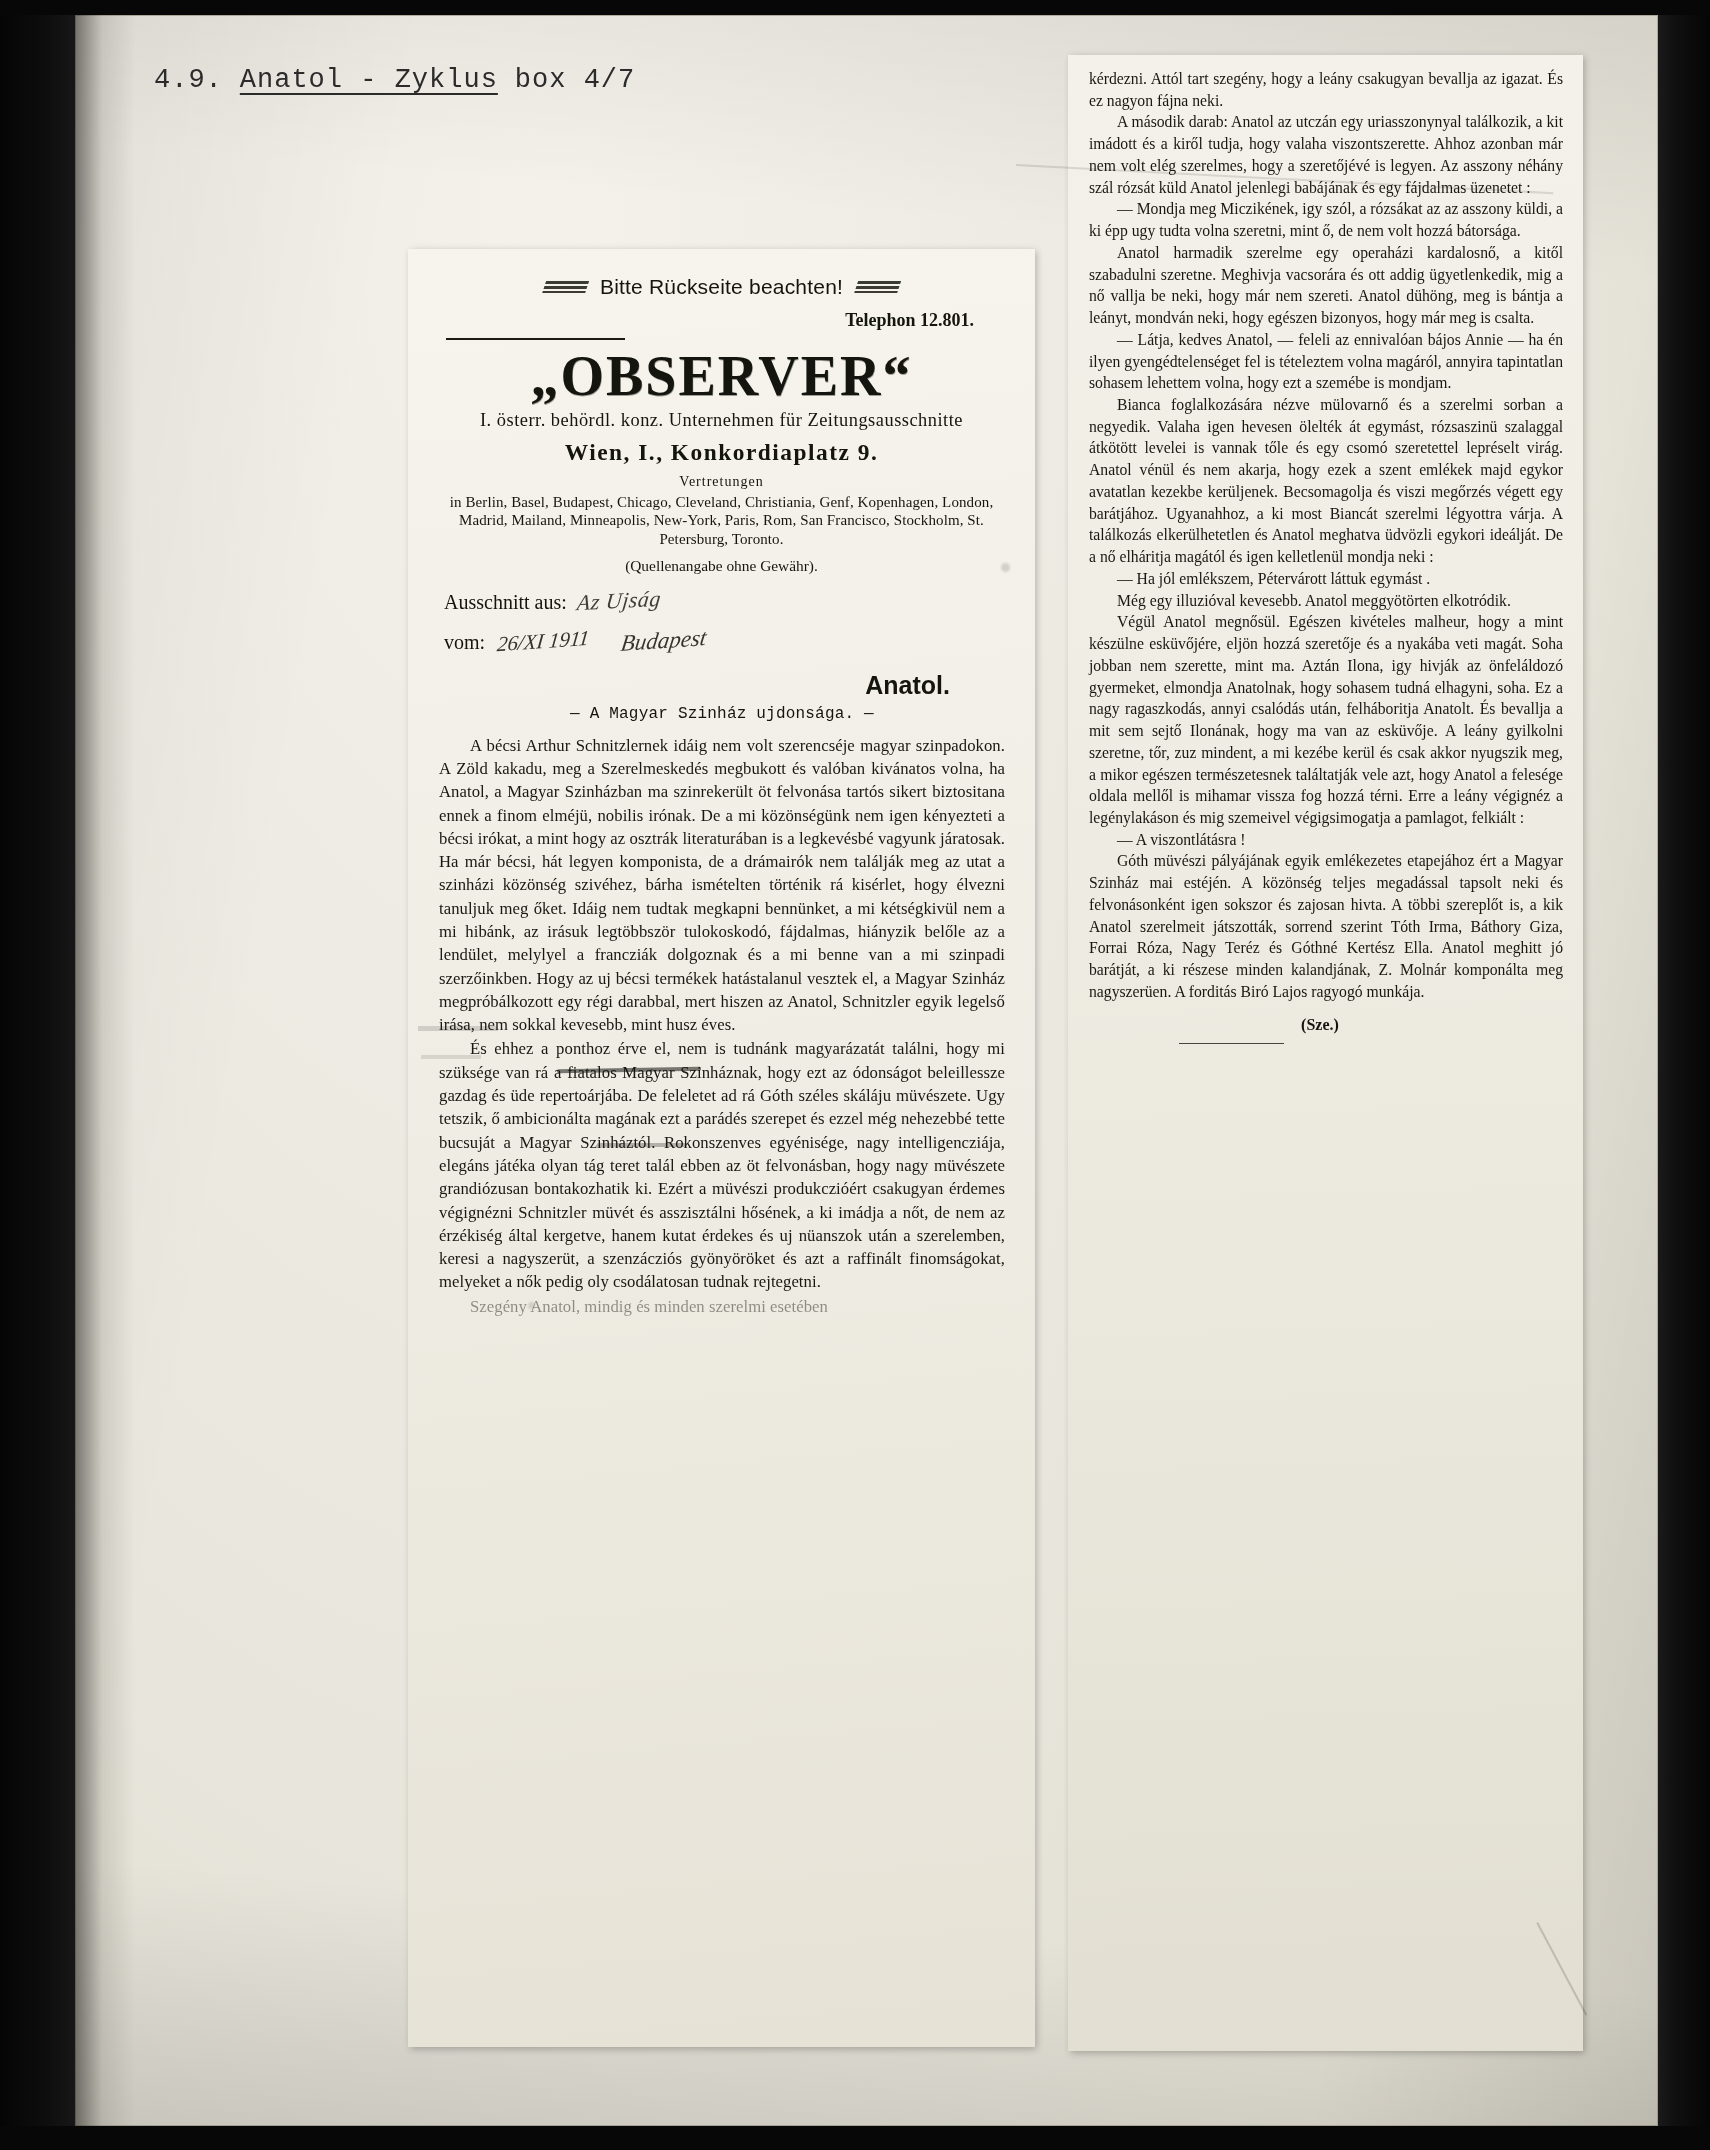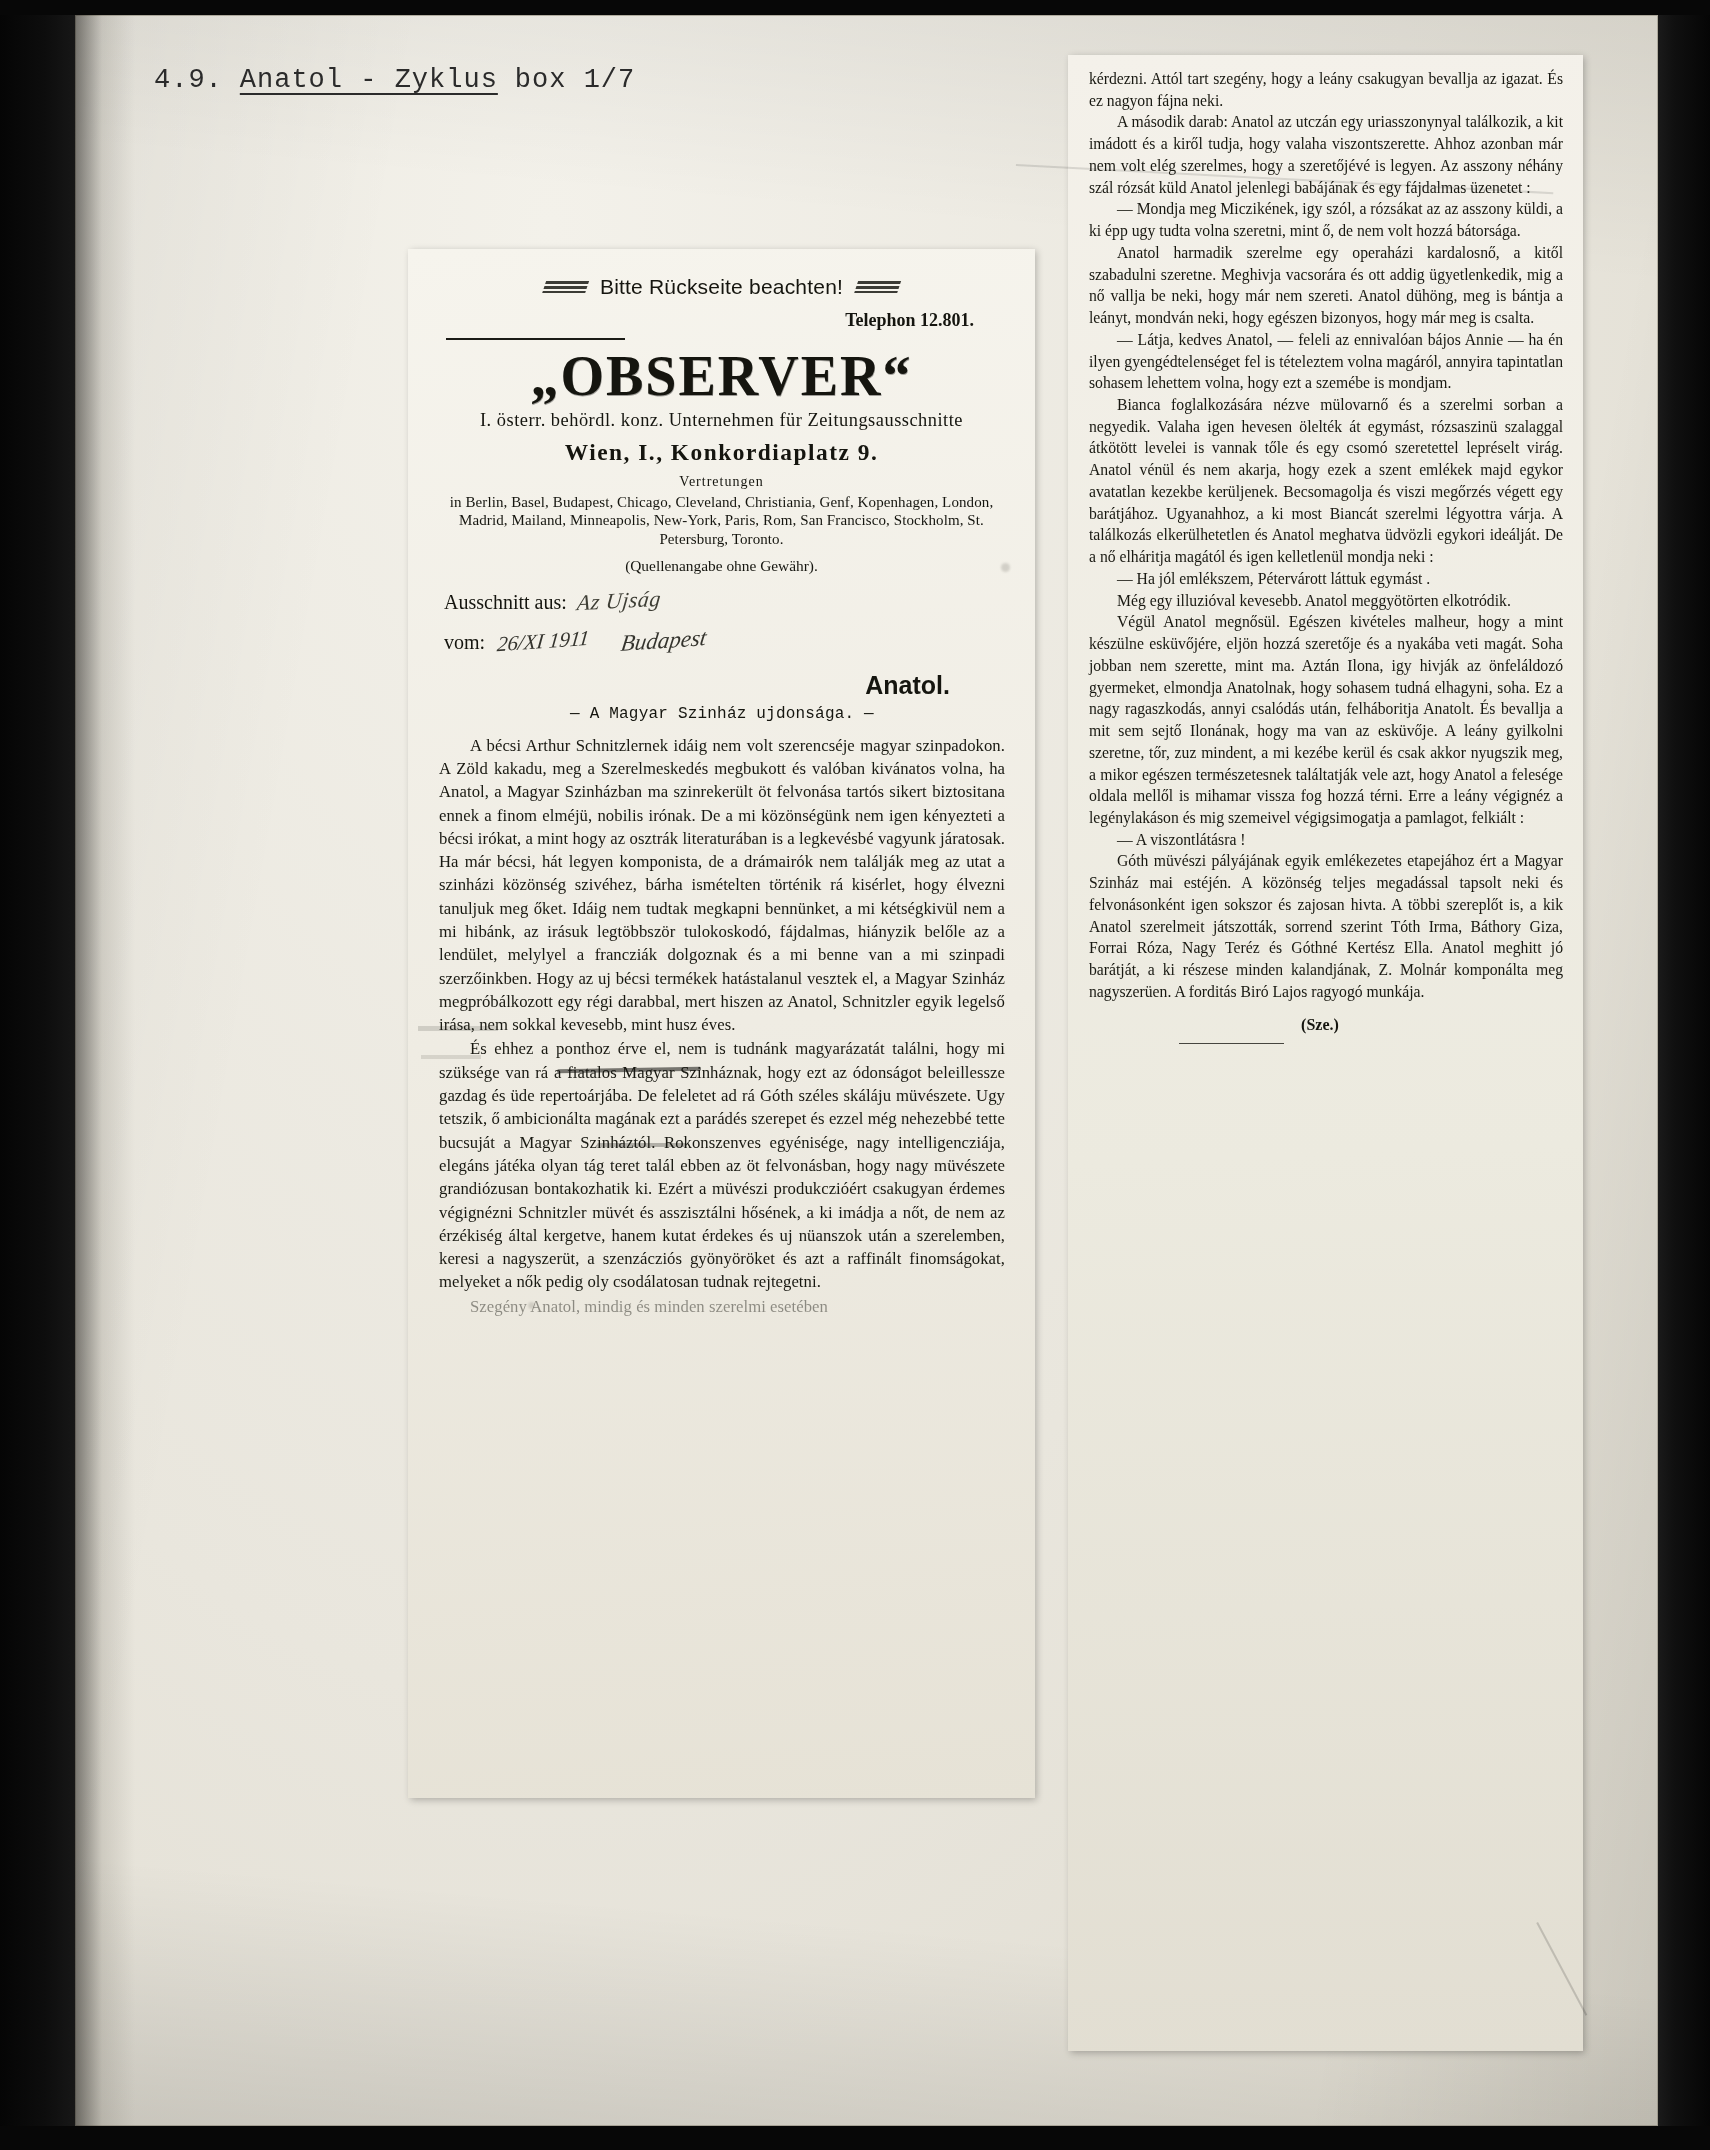--- a/index.html
+++ b/index.html
@@ -94,21 +94,21 @@
     text-underline-offset: 6px;
     text-decoration-thickness: 1.5px;
   }
 
   
   .clipping {
     position: absolute;
     left: 408px;
     top: 249px;
     width: 627px;
-    height: 1549px;
+    height: 1798px;
     background: linear-gradient(175deg, #f6f4ed 0%, #efece3 50%, #e6e2d6 100%);
     box-shadow: 1.5px 2px 7px rgba(0,0,0,0.25);
     overflow: hidden;
     color: #15150f;
   }
   .clip-top {
     padding: 14px 31px 0 31px;
     text-align: center;
   }
   .bitte {
@@ -333,21 +333,21 @@
 <body>
 
 <div id="scan">
 
   <div class="paper"></div>
   <div class="edge-smudge"></div>
 
   <div class="archive-header">
     <span>4.9.</span>
     <span class="underlined">Anatol - Zyklus</span>
-    <span>box 1/7</span>
+    <span>box 4/7</span>
   </div>
 
   <div class="clipping">
 
     <div class="clip-top">
 
       <div class="bitte">
         <span class="flourish"></span>
         <span>Bitte Rückseite beachten!</span>
         <span class="flourish"></span>

